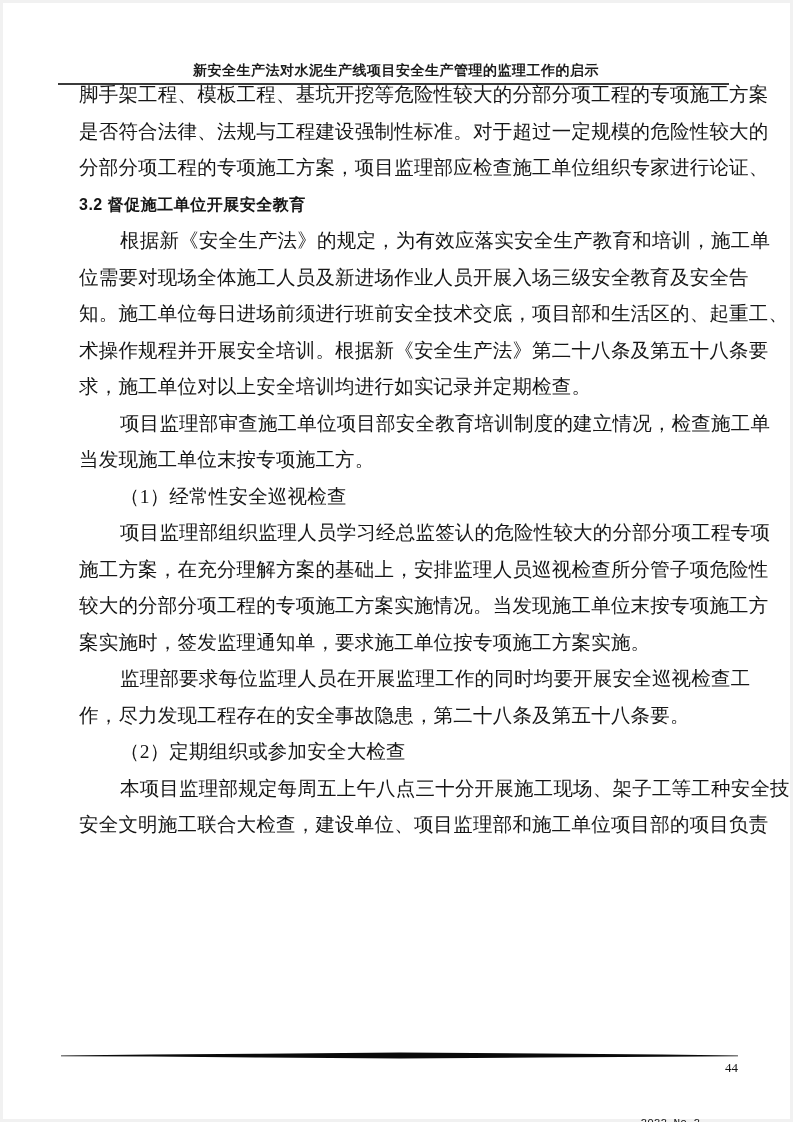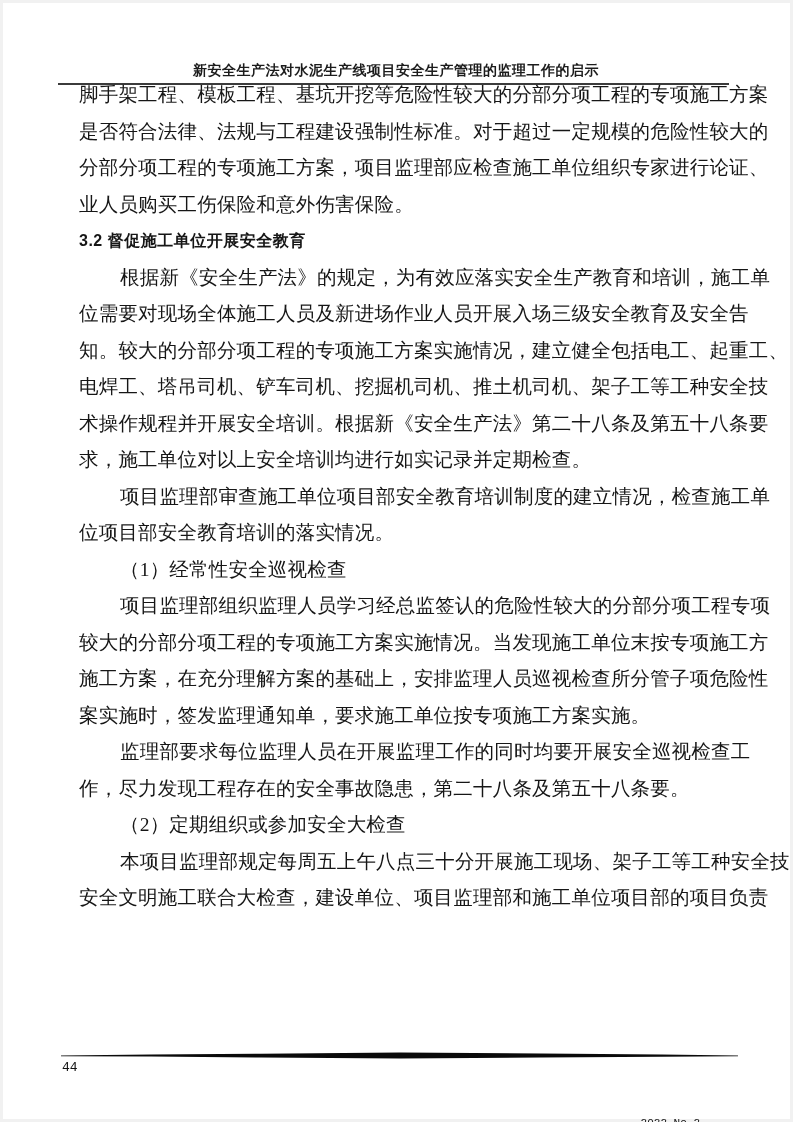--- a/index.html
+++ b/index.html
@@ -65,22 +65,22 @@
     top: 1051px;
     left: 61px;
     width: 677px;
     height: 10px;
   }
   .footer-page-number {
     position: absolute;
     top: 1060px;
     left: 62px;
     width: 676px;
-    text-align: left;
-    font-family: Liberation Mono, monospace;
+    text-align: right;
+    font-family: Liberation Serif, serif;
     font-size: 13px;
     color: #111111;
   }
   .footer-issue {
     position: absolute;
     top: 1117px;
     right: 93px;
     font-family: Liberation Mono, monospace;
     font-size: 11px;
     color: #111111;
@@ -92,34 +92,32 @@
 <div class="page">
 
   <div class="header-title">新安全生产法对水泥生产线项目安全生产管理的监理工作的启示</div>
 
   <div class="header-rule"></div>
 
   <div class="body-block">
     <div class="ln">脚手架工程、模板工程、基坑开挖等危险性较大的分部分项工程的专项施工方案</div>
     <div class="ln">是否符合法律、法规与工程建设强制性标准。对于超过一定规模的危险性较大的</div>
     <div class="ln">分部分项工程的专项施工方案，项目监理部应检查施工单位组织专家进行论证、</div>
-    <div class="ln">业人员购买工伤保险和意外伤害保险。</div>
     <div class="ln heading">3.2 督促施工单位开展安全教育</div>
     <div class="ln indent">根据新《安全生产法》的规定，为有效应落实安全生产教育和培训，施工单</div>
     <div class="ln">位需要对现场全体施工人员及新进场作业人员开展入场三级安全教育及安全告</div>
-    <div class="ln">知。较大的分部分项工程的专项施工方案实施情况，建立健全包括电工、起重工、</div>
-    <div class="ln">电焊工、塔吊司机、铲车司机、挖掘机司机、推土机司机、架子工等工种安全技</div>
+    <div class="ln">知。施工单位每日进场前须进行班前安全技术交底，项目部和生活区的、起重工、</div>
     <div class="ln">术操作规程并开展安全培训。根据新《安全生产法》第二十八条及第五十八条要</div>
     <div class="ln">求，施工单位对以上安全培训均进行如实记录并定期检查。</div>
     <div class="ln indent">项目监理部审查施工单位项目部安全教育培训制度的建立情况，检查施工单</div>
-    <div class="ln">位项目部安全教育培训的落实情况。</div>
+    <div class="ln">当发现施工单位末按专项施工方。</div>
     <div class="ln indent">（1）经常性安全巡视检查</div>
     <div class="ln indent">项目监理部组织监理人员学习经总监签认的危险性较大的分部分项工程专项</div>
+    <div class="ln">施工方案，在充分理解方案的基础上，安排监理人员巡视检查所分管子项危险性</div>
     <div class="ln">较大的分部分项工程的专项施工方案实施情况。当发现施工单位末按专项施工方</div>
-    <div class="ln">施工方案，在充分理解方案的基础上，安排监理人员巡视检查所分管子项危险性</div>
     <div class="ln">案实施时，签发监理通知单，要求施工单位按专项施工方案实施。</div>
     <div class="ln indent">监理部要求每位监理人员在开展监理工作的同时均要开展安全巡视检查工</div>
     <div class="ln">作，尽力发现工程存在的安全事故隐患，第二十八条及第五十八条要。</div>
     <div class="ln indent">（2）定期组织或参加安全大检查</div>
     <div class="ln indent">本项目监理部规定每周五上午八点三十分开展施工现场、架子工等工种安全技</div>
     <div class="ln">安全文明施工联合大检查，建设单位、项目监理部和施工单位项目部的项目负责</div>
   </div>
 
   <svg class="footer-rule" viewBox="0 0 677 10" preserveAspectRatio="none" aria-hidden="true">
     <polygon fill="#0a0a0a" points="0,4.6 90,3.5 200,2.7 339,1.6 480,2.5 600,3.5 677,4.4 677,5.2 600,5.8 480,6.6 339,7.5 200,6.5 90,5.5 0,5.3"></polygon>

